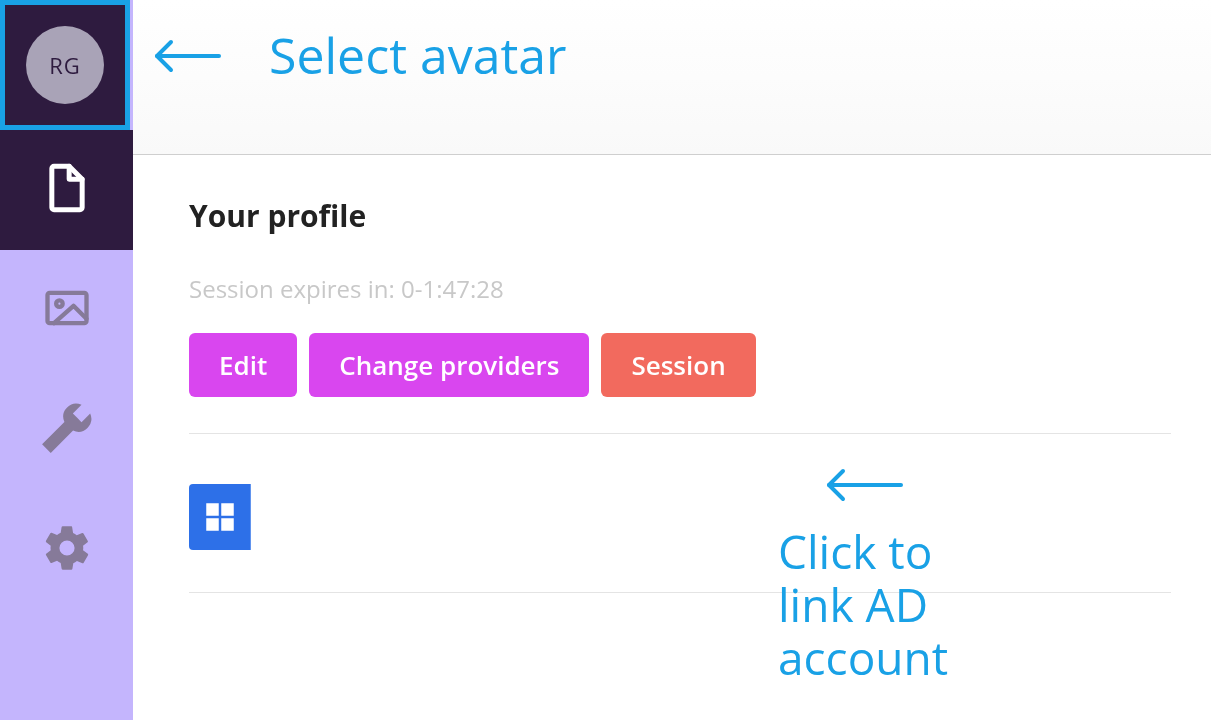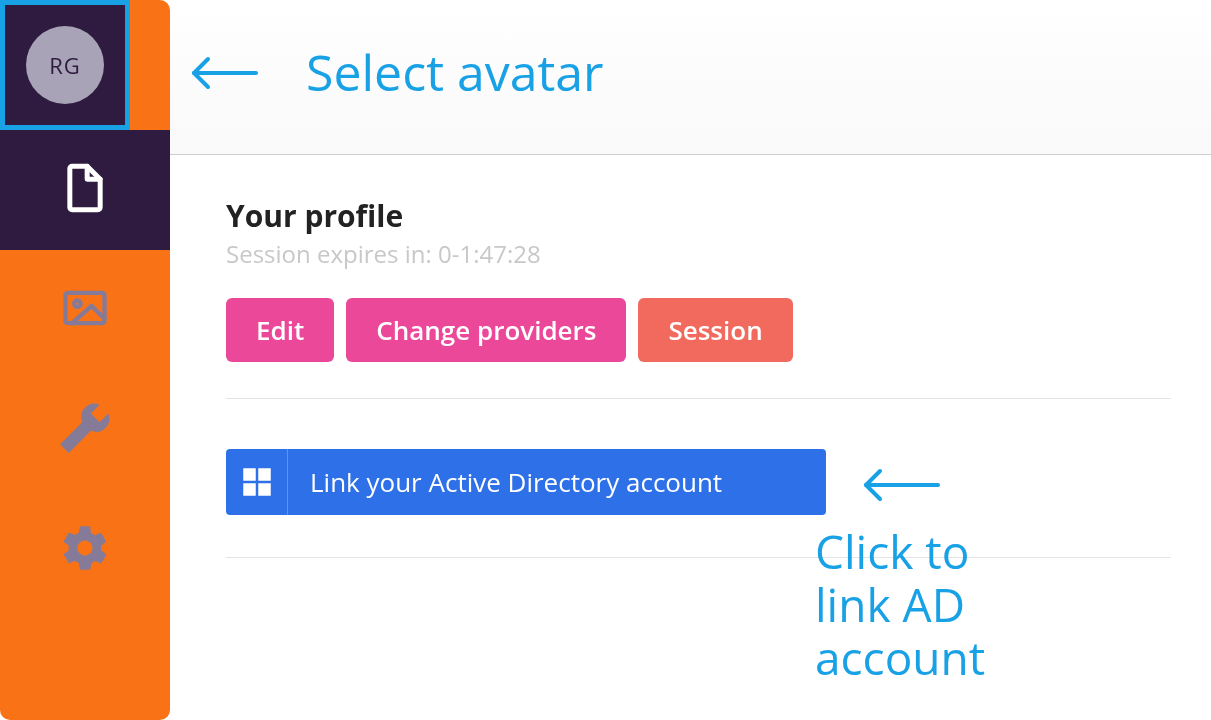--- a/index.html
+++ b/index.html
@@ -1,28 +1,27 @@
 <!DOCTYPE html>
 <html><head>
 <meta charset="utf-8">
 <style>
   * { box-sizing: border-box; margin: 0; padding: 0; }
   html, body { width: 1211px; height: 720px; font-family: -apple-system, "Segoe UI", "Open Sans", "Helvetica Neue", Arial, sans-serif; background: #fff; overflow: hidden; }
   body { display: flex; }
 
   
   .sidebar {
-    width: 170px;
+    width: 133px;
     height: 100%;
-    background: #f97316;
+    background: #c4b5fd;
     display: flex;
     flex-direction: column;
     position: relative;
     flex-shrink: 0;
-    border-radius: 10px;
   }
   .avatar-tile {
     width: 130px;
     height: 130px;
     margin: 0;
     background: #2e1b3f;
     border: 5px solid #19a1e6;
     display: flex;
     align-items: center;
     justify-content: center;
@@ -68,41 +67,41 @@
   .content {
     padding: 40px 40px 0 56px;
     position: relative;
   }
   .section-heading {
     font-size: 30px;
     font-weight: 700;
     color: #222;
   }
   .session-text {
-    margin-top: 1px;
+    margin-top: 36px;
     font-size: 24px;
     color: #c8c8c8;
     font-weight: 400;
   }
   .btn-row {
     display: flex;
     gap: 12px;
     margin-top: 28px;
   }
   .btn {
     border: none;
     color: #fff;
     font-size: 26px;
     font-weight: 600;
     padding: 14px 30px;
     border-radius: 6px;
     cursor: pointer;
     font-family: inherit;
   }
-  .btn-green  { background: #ec4899; }
+  .btn-green  { background: #d946ef; }
   .btn-red    { background: #f26a5e; }
   .divider {
     height: 1px;
     background: #e4e4e4;
     margin: 36px 0 28px 0;
   }
   .link-ad-btn {
     display: inline-flex;
     align-items: stretch;
     border-radius: 4px;
@@ -212,27 +211,26 @@
 
     <div class="link-ad-btn">
       <span class="link-ad-ico">
         <svg viewBox="0 0 24 24">
             <rect x="1" y="1" width="10" height="10"></rect>
             <rect x="13" y="1" width="10" height="10"></rect>
             <rect x="1" y="13" width="10" height="10"></rect>
             <rect x="13" y="13" width="10" height="10"></rect>
           </svg>
       </span>
-      <span class="link-ad-lbl">Link your Active Directory account</span>
     </div>
 
     <div class="divider" style="margin-top:42px"></div>
   </div>
 
-  <div class="anno small" style="left:18px; top:44px;gap:48px;">
+  <div class="anno small" style="left:18px; top:27px;gap:48px;">
     <svg width="70" height="40" viewBox="0 0 70 40" fill="none" stroke="#19a1e6" stroke-width="4" stroke-linecap="round" stroke-linejoin="round">
       <line x1="68" y1="20" x2="6" y2="20"></line>
       <polyline points="20 6 6 20 20 34"></polyline>
     </svg>
     <span class="anno-text" style="font-size:50px">Select avatar</span>
   </div>
 
   <div class="anno" style="left:645px; top:345px; align-items:center;flex-direction:column;">
     <svg width="80" height="40" viewBox="0 0 80 40" fill="none" stroke="#19a1e6" stroke-width="4" stroke-linecap="round" stroke-linejoin="round" style="margin-top:120px">
       <line x1="78" y1="20" x2="6" y2="20"></line>

